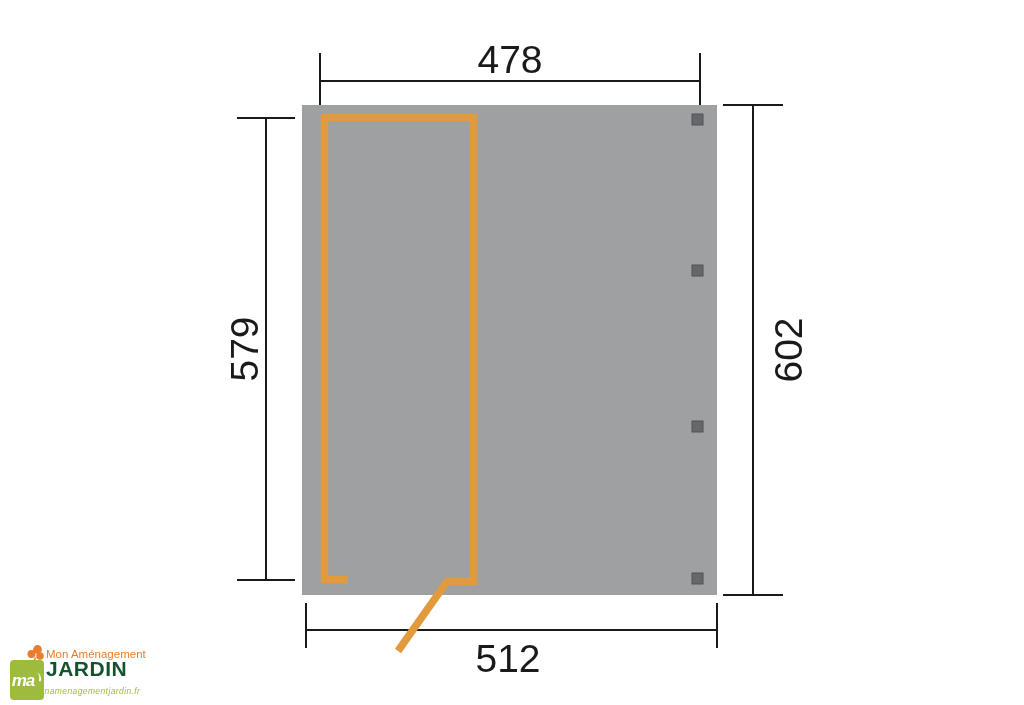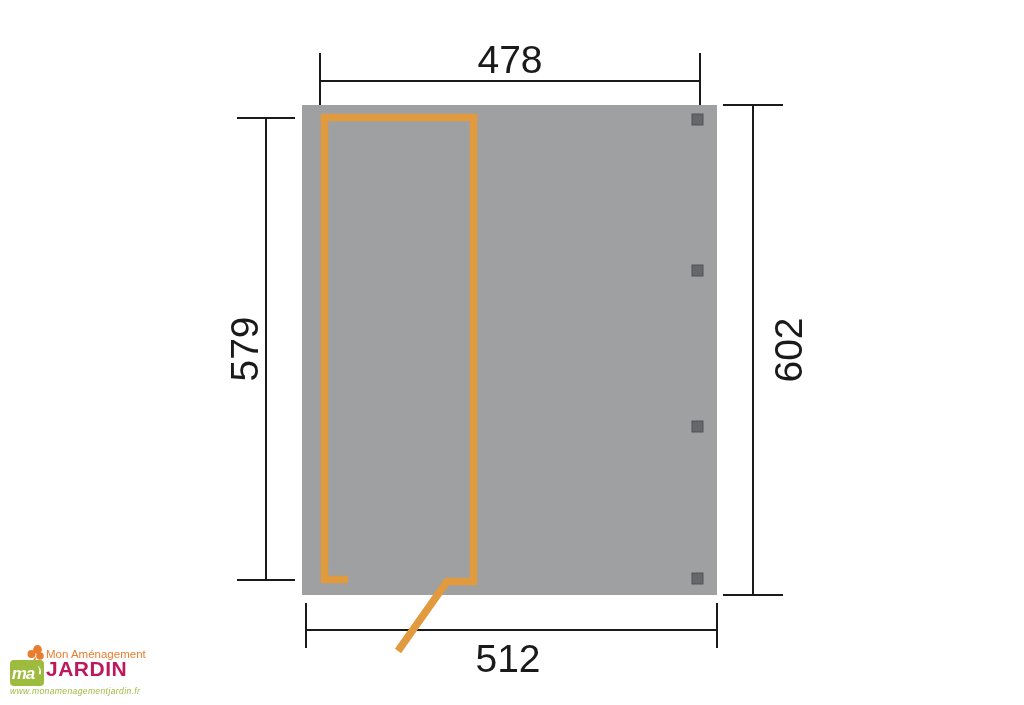--- a/index.html
+++ b/index.html
@@ -59,21 +59,21 @@
   .clover {
     position: absolute;
     left: 15px;
     top: 1px;
   }
   .monogram-box {
     position: absolute;
     left: 0;
     top: 16px;
     width: 34px;
-    height: 26px;
+    height: 40px;
     border-radius: 4px;
     display: flex;
     align-items: center;
     justify-content: center;
   }
   .monogram-text {
     color: #ffffff;
     font-size: 17px;
     font-style: italic;
     font-weight: bold;
@@ -166,18 +166,18 @@
       <path d="M10.5 12.5 Q9.5 15.5 8 18" stroke="#E87E2D" stroke-width="1.6" fill="none"></path>
     </svg>
 
     <div class="logo-tagline" style="color: rgb(232, 126, 45);">Mon Aménagement</div>
 
     <div class="monogram-box" style="background: rgb(157, 187, 61);">
       <span class="monogram-text">ma</span>
         <span class="leaf-mark"></span>
     </div>
 
-    <div class="logo-name" style="color: #be185d;">JARDIN</div>
+    <div class="logo-name" style="color: #14532d;">JARDIN</div>
 
     <div class="logo-url" style="color: rgb(157, 187, 61);">www.monamenagementjardin.fr</div>
   </div>
 
 </div>
 
 </body></html>

